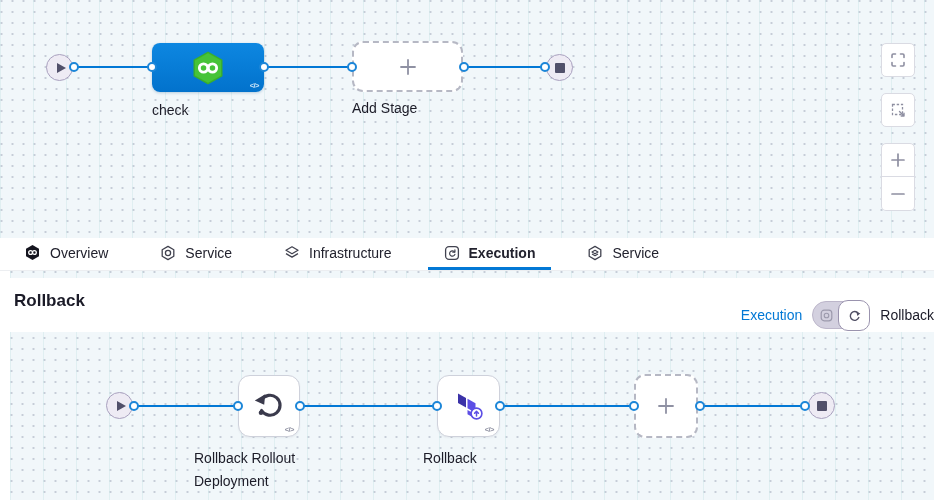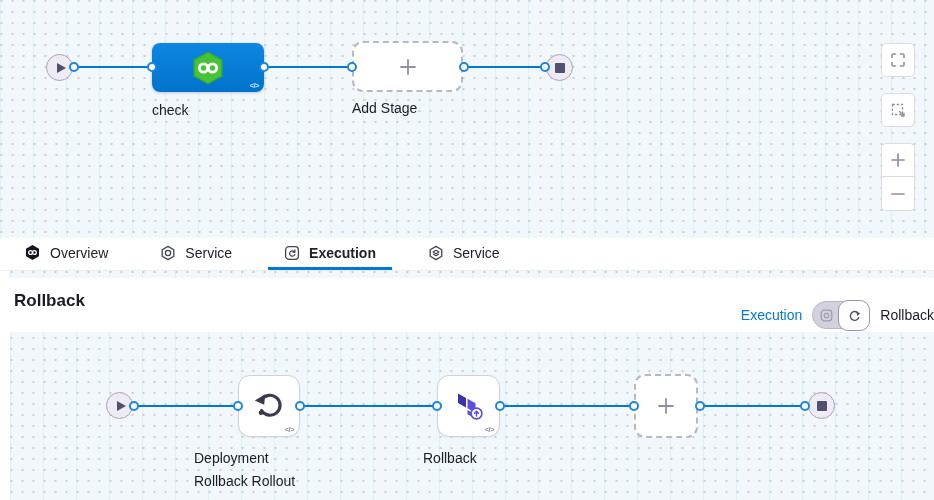--- a/index.html
+++ b/index.html
@@ -176,20 +176,27 @@
         <circle cx="10.4" cy="8.5" r="1.9" fill="none" stroke="#fff" stroke-width="1.3"></circle>
       </svg>
       <span>Overview</span>
     </div>
     <div class="tab">
       <svg width="16" height="16" viewBox="0 0 16 16">
         <path d="M8 1.4 L13.8 4.7 V11.3 L8 14.6 L2.2 11.3 V4.7 Z" fill="none" stroke="#41424f" stroke-width="1.3" stroke-linejoin="round"></path>
         <circle cx="8" cy="8" r="2.6" fill="none" stroke="#41424f" stroke-width="1.3"></circle>
       </svg>
       <span>Service</span>
+    </div>
+    <div class="tab">
+      <svg width="16" height="16" viewBox="0 0 16 16">
+        <path d="M8 1.8 L14 5.3 L8 8.8 L2 5.3 Z" fill="none" stroke="#41424f" stroke-width="1.3" stroke-linejoin="round"></path>
+        <path d="M2 8.6 L8 12.1 L14 8.6" fill="none" stroke="#41424f" stroke-width="1.3" stroke-linejoin="round"></path>
+      </svg>
+      <span>Infrastructure</span>
     </div>
     <div class="tab active">
       <svg width="16" height="16" viewBox="0 0 16 16">
         <rect x="1.6" y="1.6" width="12.8" height="12.8" rx="3.4" fill="none" stroke="#41424f" stroke-width="1.3"></rect>
         <path d="M10.6 7 a2.7 2.7 0 1 0 .3 2.4" fill="none" stroke="#41424f" stroke-width="1.2" stroke-linecap="round"></path>
         <path d="M10.9 4.9 v2.2 h-2.2" fill="none" stroke="#41424f" stroke-width="1.2" stroke-linecap="round" stroke-linejoin="round"></path>
       </svg>
       <span>Execution</span>
     </div>
     <div class="tab">
@@ -236,22 +243,22 @@
 
     <div class="step-node" style="left:228px; top:104px;">
       <svg width="34" height="34" viewBox="0 0 34 34">
         <path d="M9.5 11 A 10 10 0 1 1 9.5 21.5" fill="none" stroke="#3a3a4c" stroke-width="3.2" stroke-linecap="round"></path>
         <polygon points="2.8,11.5 13.2,5.2 12.2,15.8" fill="#3a3a4c"></polygon>
         <circle cx="9" cy="23.8" r="2.3" fill="#3a3a4c"></circle>
       </svg>
       <span class="code-chip on-white">&lt;/&gt;</span>
     </div>
     <div class="node-label" style="left:184px; top:176px; width:150px; line-height:23px;">
+      <div>Rollback Rollout</div>
       <div>Deployment</div>
-      <div>Rollback Rollout</div>
     </div>
 
     <div class="step-node" style="left:427px; top:104px; width:63px;">
       <svg width="34" height="34" viewBox="0 0 34 34">
         <polygon points="6,4.5 14,9 14,18.5 6,14" fill="#3b32a8"></polygon>
         <polygon points="15.5,9.8 23.5,14.3 23.5,23.8 15.5,19.3" fill="#5c4ee5"></polygon>
         <polygon points="15.5,20.9 23.5,25.4 23.5,29.8 15.5,25.3" fill="#5c4ee5"></polygon>
         <circle cx="24.5" cy="24.5" r="5.4" fill="#fff" stroke="#5c4ee5" stroke-width="1.6"></circle>
         <path d="M24.5 27 V22.5 M22.6 24.3 L24.5 22.3 L26.4 24.3" fill="none" stroke="#5c4ee5" stroke-width="1.5" stroke-linecap="round" stroke-linejoin="round"></path>
       </svg>

